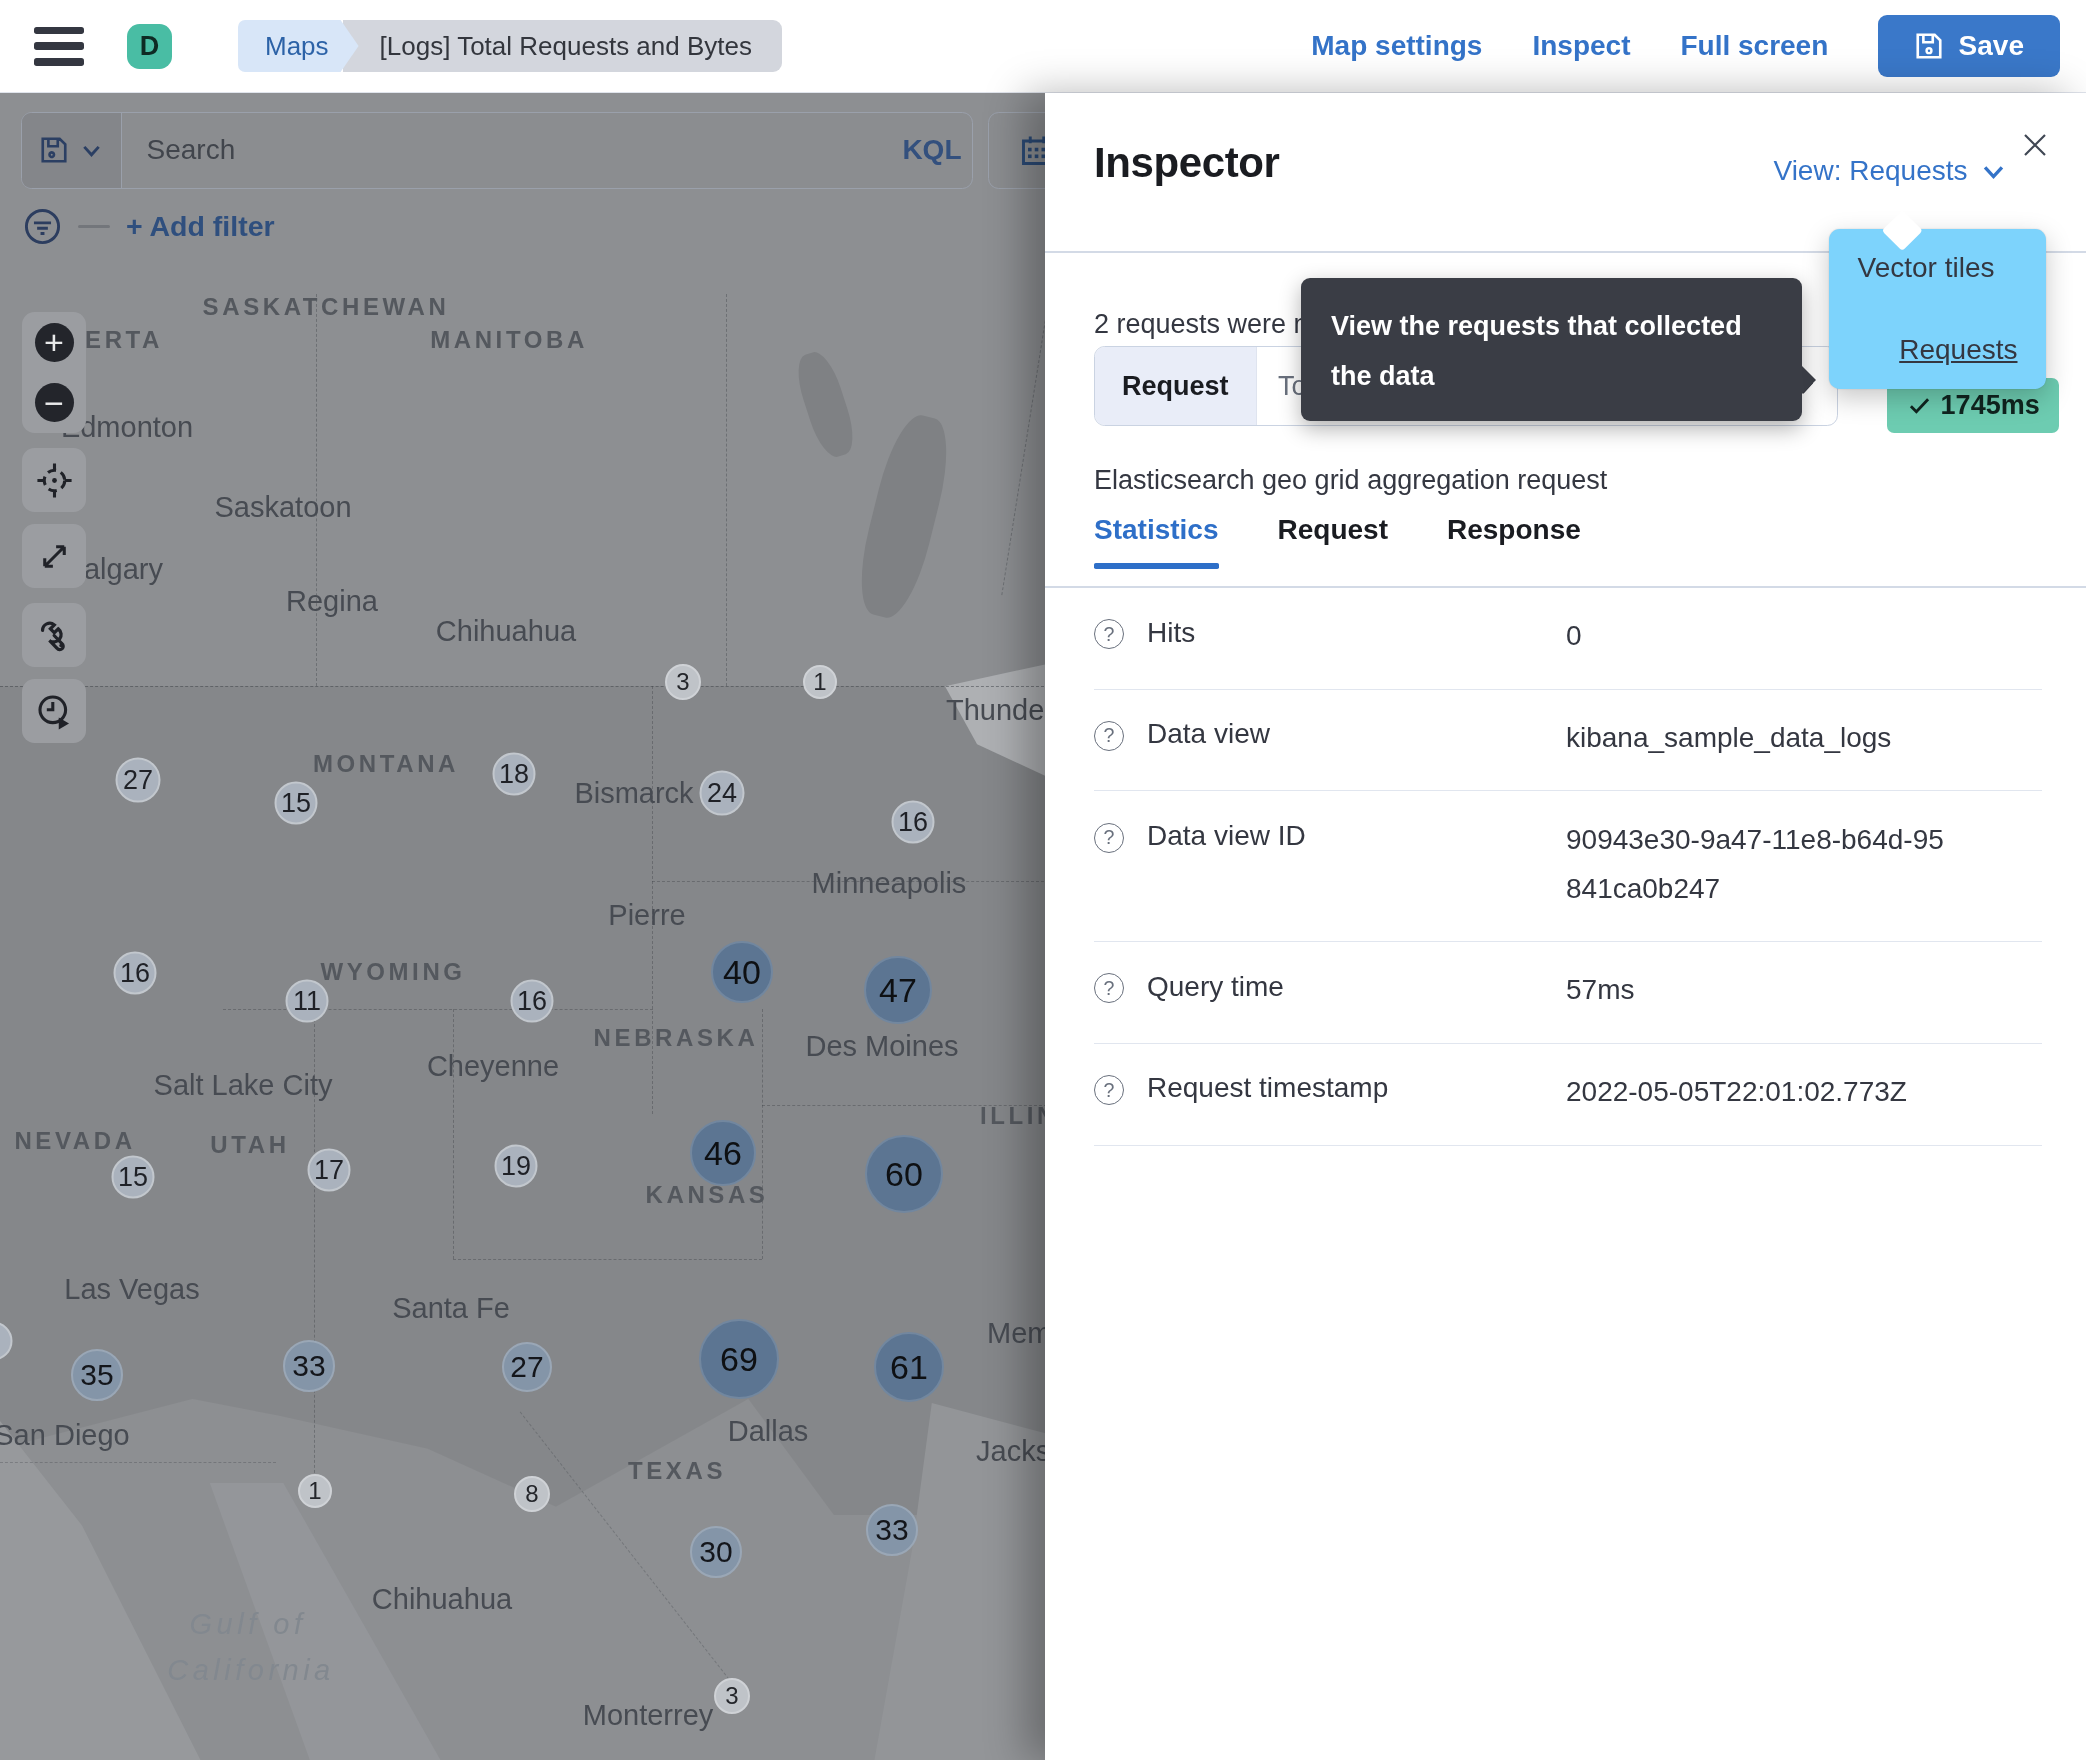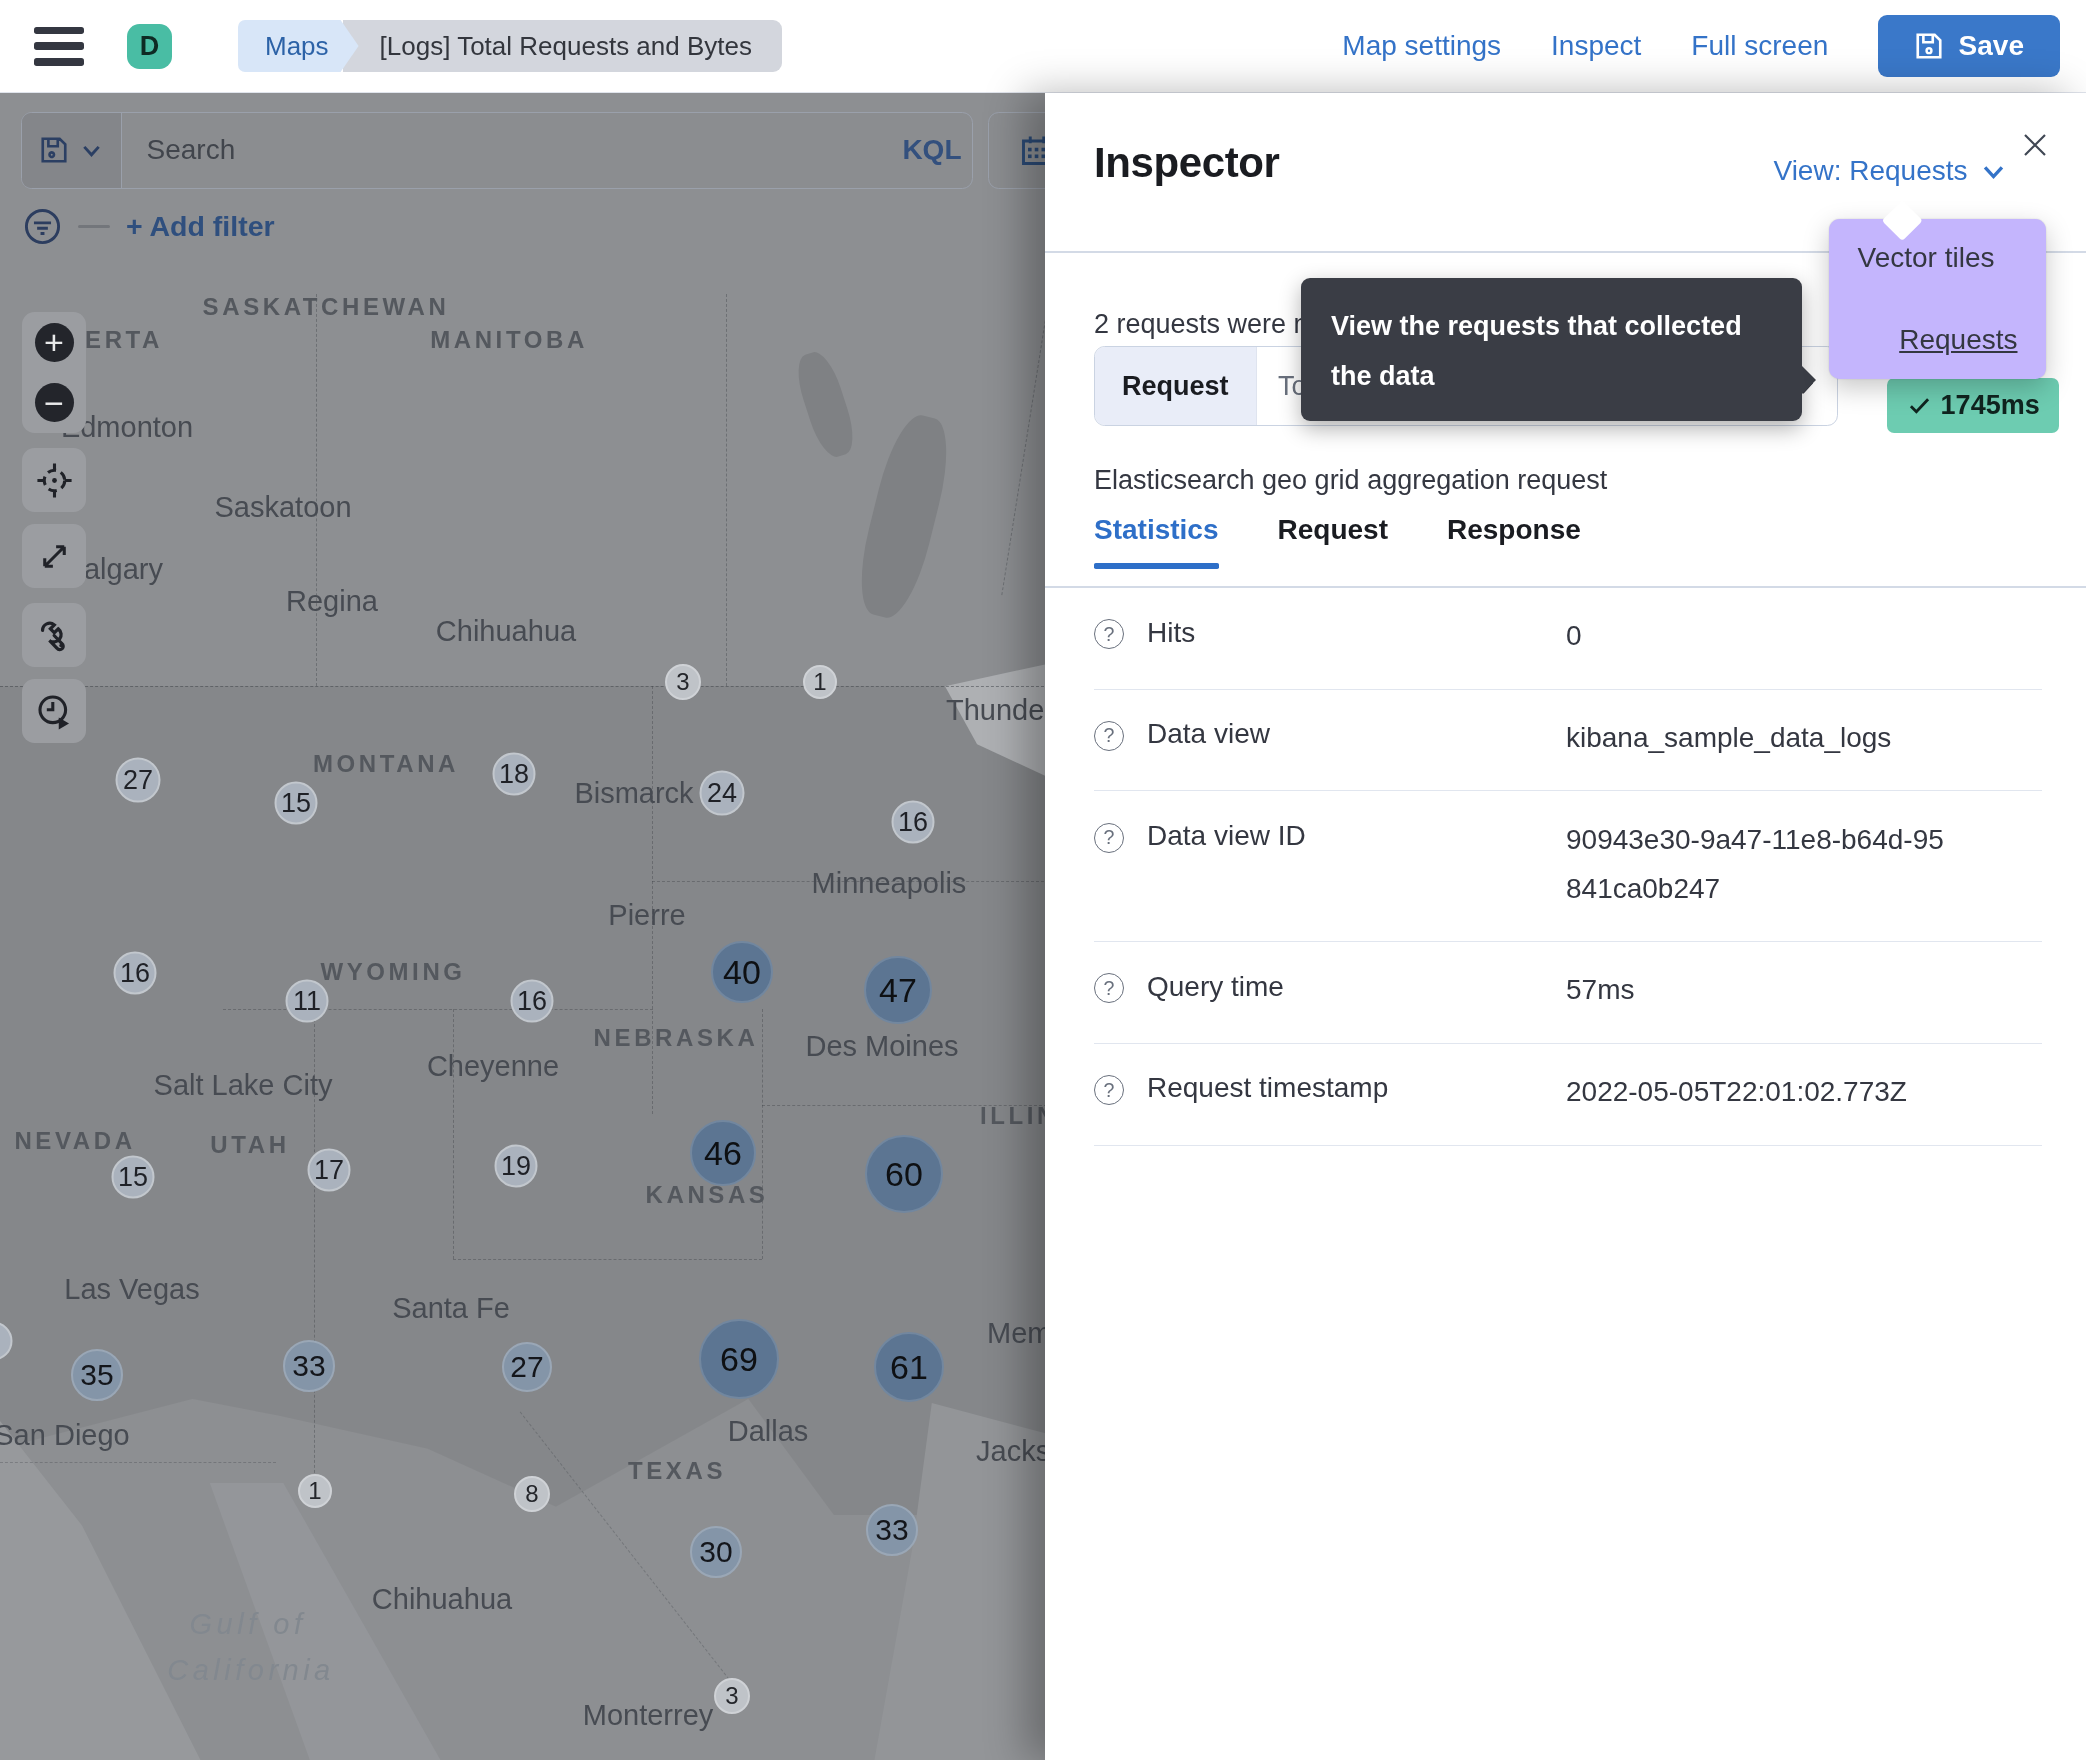--- a/index.html
+++ b/index.html
@@ -18,21 +18,21 @@
   .hamburger span{display:block;height:7.1px;border-radius:2.7px;background:#343741;}
   .avatar{width:45px;height:45px;border-radius:12.5px;background:var(--avatar-bg);color:#0e2b24;
     font-size:27px;font-weight:700;display:flex;align-items:center;justify-content:center;margin-left:43px;}
   .crumbs{display:flex;align-items:center;margin-left:52px;padding-left:14px;}
   .crumb1{background:#d8e6f8;color:#2c62a7;font-size:26px;height:52px;display:flex;align-items:center;
     padding:0 30px 0 27px;border-radius:7.1px 0 0 7.1px;
     clip-path:polygon(0 0,calc(100% - 18px) 0,100% 50%,calc(100% - 18px) 100%,0 100%);z-index:2;}
   .crumb2{background:#d3d6dd;color:#33363d;font-size:26px;height:52px;display:flex;align-items:center;
     padding:0 30px 0 37px;border-radius:0 9px 9px 0;margin-left:-16px;z-index:1;}
   .top-actions{margin-left:auto;display:flex;align-items:center;gap:50px;padding-right:27px;}
-  .top-link{color:var(--accent);font-size:28px;font-weight:400;cursor:pointer;white-space:nowrap;}
+  .top-link{color:var(--accent);font-size:28px;font-weight:700;cursor:pointer;white-space:nowrap;}
   .save-btn{background:var(--save-bg);color:#fff;font-size:28px;font-weight:600;border:none;cursor:pointer;
     height:62px;padding:0 36px;border-radius:9px;display:flex;align-items:center;gap:14.3px;}
 
   
   .map{position:absolute;left:0;top:93px;width:2087px;height:1668px;background:#8d8f92;overflow:hidden;z-index:1;}
   .us-band{position:absolute;left:0;top:593px;width:1069px;height:829px;background:rgba(0,0,0,0.05);
     clip-path:polygon(0 0,100% 0,100% 100%,78% 100%,70% 86%,52% 99%,40% 92%,26% 88%,18% 86%,0 92%);}
   .water{position:absolute;background:#97999c;}
   .w-pacific{left:0;top:1328px;width:205px;height:348px;clip-path:polygon(0 0,40% 30%,100% 100%,0 100%);}
   .w-gulfcal{left:151px;top:1390px;width:294px;height:285px;background:#94969a;clip-path:polygon(20% 0,45% 0,100% 100%,55% 100%);}
@@ -109,21 +109,21 @@
   .stat-value{font-size:28px;color:var(--text);width:383px;word-break:break-all;line-height:1.75;margin-top:-5.3px;}
 
   
   .tooltip{position:absolute;left:1301px;top:278px;width:501px;height:143px;background:var(--tooltip-bg);
     border-radius:9px;z-index:20;color:#fff;font-size:27px;font-weight:600;line-height:50px;
     padding:23px 30px;box-shadow:0 7.1px 21.4px rgba(0,0,0,.3);}
   .tooltip:after{content:"";position:absolute;right:-14.3px;top:86px;border:16px solid transparent;
     border-left-color:var(--tooltip-bg);border-right:none;}
 
   
-  .popover{position:absolute;left:1829px;top:219px;width:217px;height:160px;background:#c4b5fd;border-radius:10.7px;
+  .popover{position:absolute;left:1829px;top:229px;width:217px;height:160px;background:#7dd3fc;border-radius:10.7px;
     z-index:30;box-shadow:0 9px 27px rgba(0,0,0,.22),0 0 1.8px rgba(0,0,0,.15);padding:23px 28.5px;
     display:flex;flex-direction:column;justify-content:space-between;}
   .popover:before{content:"";position:absolute;left:59px;top:-13.4px;width:28.5px;height:28.5px;background:#fff;
     transform:rotate(45deg);border-radius:3.6px;}
   .pop-item{font-size:28px;color:var(--text);cursor:pointer;}
   .pop-item.hovered{text-decoration:underline;text-align:right;}
 </style>
 </head>
 <body>
 

